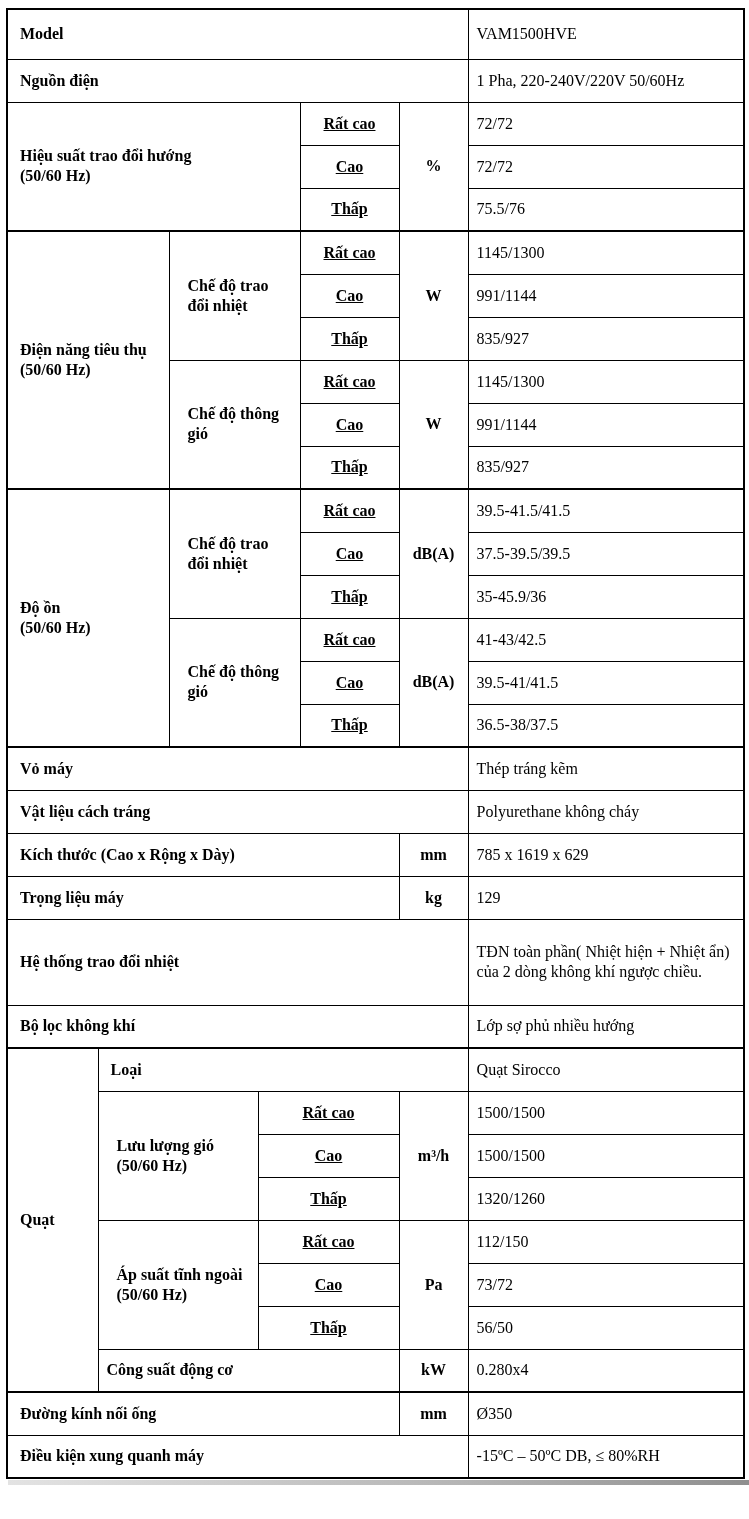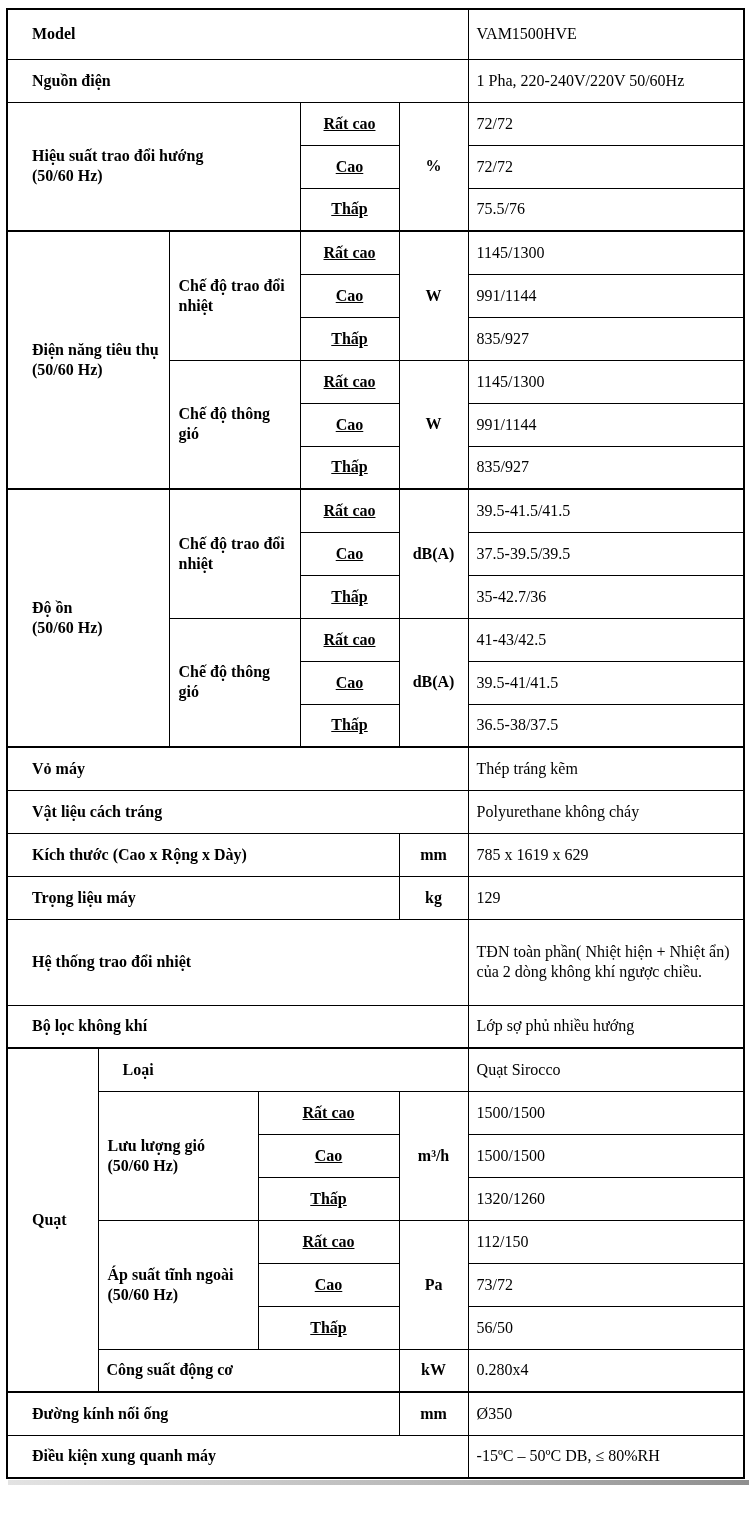--- a/index.html
+++ b/index.html
@@ -17,22 +17,22 @@
     border:2px solid #000;
   }
   td{
     border:1px solid #000;
     font-size:16px;
     line-height:1.25;
     padding:2px 8px;
     vertical-align:middle;
     overflow:hidden;
   }
-  td.lab{text-align:left;font-weight:bold;padding-left:24px;}
-  td.mode{text-align:left;font-weight:bold;padding-left:9px;}
+  td.lab{text-align:left;font-weight:bold;padding-left:12px;}
+  td.mode{text-align:left;font-weight:bold;padding-left:18px;}
   td.lvl{text-align:center;font-weight:bold;text-decoration:underline;}
   td.unit{text-align:center;font-weight:bold;}
   td.ctr{text-align:left;font-weight:bold;}
   td.val{text-align:left;font-weight:normal;}
   .sub{font-weight:bold;}
   tr{height:43px;}
   tr.r-model{height:50px;}
   tr.r-tall{height:86px;}
   tr.sec > td{border-top:2px solid #000;}
   .shadow-bar{
@@ -128,21 +128,21 @@
       <td class="lvl">Rất cao</td>
       <td class="unit" rowspan="3">dB(A)</td>
       <td class="val">39.5-41.5/41.5</td>
     </tr>
     <tr>
       <td class="lvl">Cao</td>
       <td class="val">37.5-39.5/39.5</td>
     </tr>
     <tr>
       <td class="lvl">Thấp</td>
-      <td class="val">35-42.7/36</td>
+      <td class="val">35-45.9/36</td>
     </tr>
     <tr>
       <td class="mode" colspan="2" rowspan="3">Chế độ thông gió</td>
       <td class="lvl">Rất cao</td>
       <td class="unit" rowspan="3">dB(A)</td>
       <td class="val">41-43/42.5</td>
     </tr>
     <tr>
       <td class="lvl">Cao</td>
       <td class="val">39.5-41/41.5</td>

